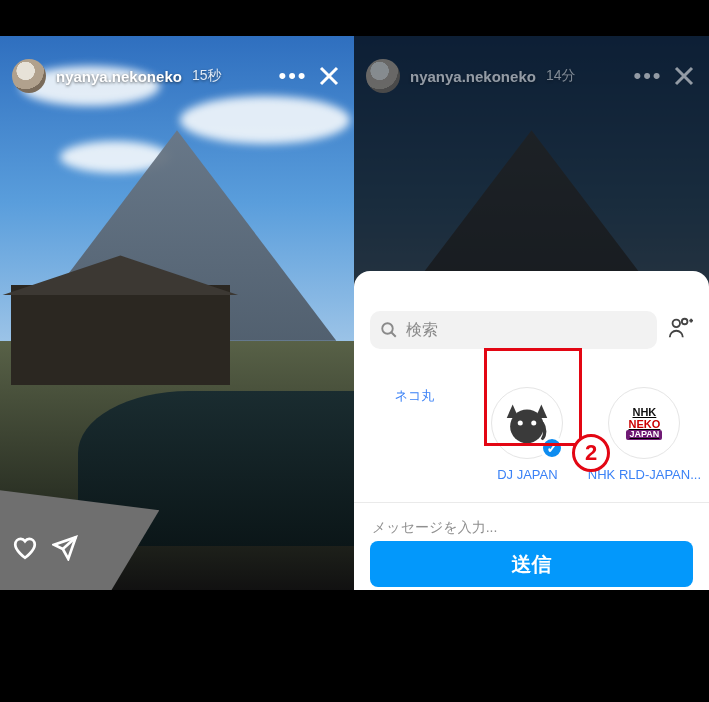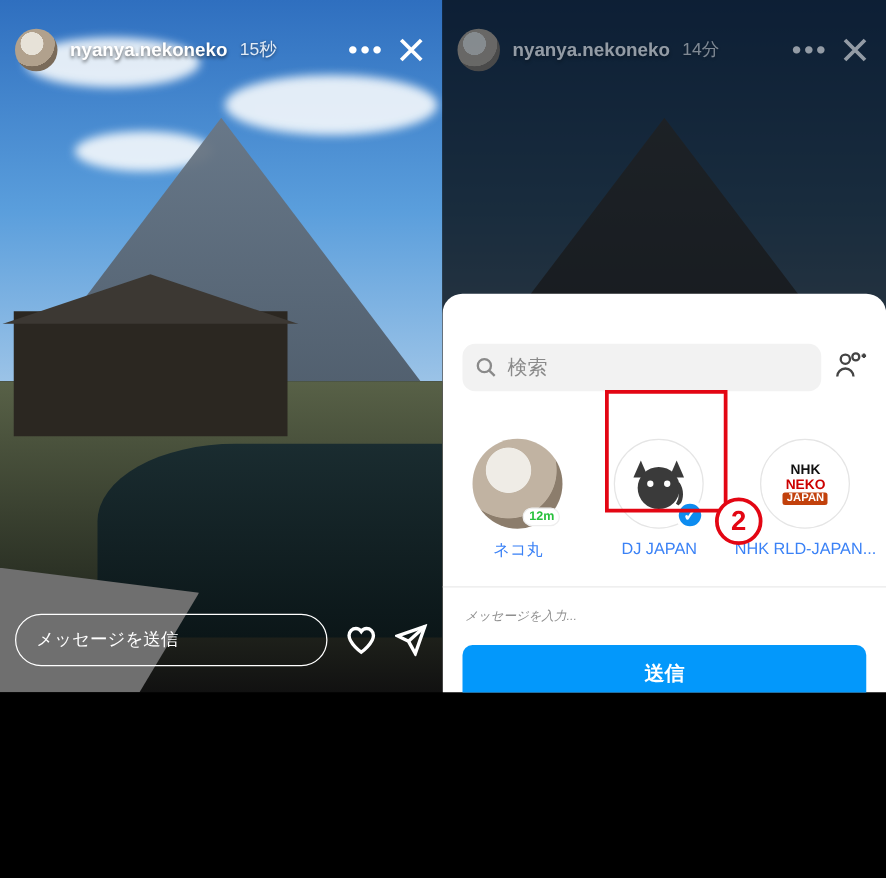--- a/index.html
+++ b/index.html
@@ -3,21 +3,21 @@
 <meta charset="utf-8">
 <style>
   * { box-sizing: border-box; margin: 0; padding: 0; }
   body {
     width: 709px; height: 702px;
     font-family: -apple-system, "Hiragino Sans", sans-serif;
     display: flex;
     background: #000;
     overflow: hidden;
   }
-  .screen { position: relative; height: 554px; overflow: hidden; }
+  .screen { position: relative; height: 554px; overflow: hidden; margin-top: 36px; }
   .screen-left { width: 354px; }
   .screen-right { width: 355px; }
 
   
   .story-bg { position: absolute; inset: 0; }
   .sky { position:absolute; inset:0 0 45% 0; background: linear-gradient(#2f6fbf 0%, #5a9edc 55%, #9bc3e7 100%); }
   .cloud { position:absolute; background:#f5f9fc; border-radius:50%; filter: blur(4px); opacity:.9; }
   .mountain {
     position:absolute; left:50%; transform:translateX(-50%);
     bottom:45%; width:90%; height:38%;
@@ -87,42 +87,42 @@
 
   .grid {
     display:grid; grid-template-columns: repeat(3, 1fr);
     padding:6px 4px 0; row-gap:16px;
   }
   .contact { display:flex; flex-direction:column; align-items:center; gap:8px; cursor:pointer; padding:0 4px; position:relative; }
   .cavatar { width:72px; height:72px; border-radius:50%; position:relative; }
   .cav-cat { background: radial-gradient(circle at 40% 35%, #efece6 0 28%, #c1b3a2 29% 60%, #8c7d6c 61% 100%); }
   .cav-dj { background:#fff; display:flex; align-items:center; justify-content:center; border:1px solid #e5e5e5; }
   .cav-dj svg { width:54px; height:54px; }
-  .cav-nhk { background:#fff; border:1px solid #e5e5e5; display:flex; flex-direction:column; align-items:center; justify-content:center; font-weight:800; font-size:11px; line-height:1.1; }
-  .cav-nhk .n1{color:#111;} .cav-nhk .n2{color:#c00;} .cav-nhk .n3{background:#c2410c;color:#fff;padding:0 3px;border-radius:2px;font-size:9px;}
+  .cav-nhk { background:#fff; border:1px solid #e5e5e5; display:flex; flex-direction:column; align-items:center; justify-content:center; font-weight:800; font-size:11px; line-height:1.1;text-decoration:underline; }
+  .cav-nhk .n1{color:#111;} .cav-nhk .n2{color:#c00;} .cav-nhk .n3{background:#701a75;color:#fff;padding:0 3px;border-radius:2px;font-size:9px;}
   .cav-ig { background:#fff; border:1px solid #e5e5e5; display:flex; align-items:center; justify-content:center; }
   .cav-ig svg { width:44px; height:44px; }
   .cname { font-size:13px; color:#3b82f6; text-align:center; max-width:100%; overflow:hidden; text-overflow:ellipsis; white-space:nowrap; display:flex; align-items:center; gap:4px; justify-content:center; }
   .verify { width:12px; height:12px; background:#1d9bf0; border-radius:50%; display:inline-flex; align-items:center; justify-content:center; }
   .verify::after { content:"✓"; color:#fff; font-size:9px; font-weight:700; }
   .active-badge {
     position:absolute; right:2px; bottom:2px; background:#fff; color:#27c03c;
     border-radius:8px; font-size:10px; font-weight:700; padding:1px 4px; border:1px solid #eee;
   }
   .sel-check {
     position:absolute; right:-2px; bottom:-2px; width:24px; height:24px;
     background:#0d8cf0; border-radius:50%; border:3px solid #fff;
     display:flex; align-items:center; justify-content:center; color:#fff; font-size:14px; font-weight:800;
   }
 
   .sheet-bottom { margin-top:auto; border-top:1px solid #eaeaea; padding:14px 16px 18px; }
-  .compose { color:#8f8f8f; font-size:10px; padding:2px 2px 16px;font-style:italic; }
+  .compose { color:#8f8f8f; font-size:14px; padding:2px 2px 4px; }
   .send-btn {
     background:#0398fb; color:#fff; height:46px; border-radius:8px;
-    display:flex; align-items:center; justify-content:center; font-size:16px; font-weight:600;
+    display:flex; align-items:center; justify-content:center; font-size:20px; font-weight:600;
   }
 
   
   .callout-box { position:absolute; border:3px solid #e30613; pointer-events:none; }
   .callout-num {
     position:absolute; width:38px; height:38px; border:3px solid #e30613; border-radius:50%;
     background:#fff; color:#e30613; font-weight:800; font-size:22px;
     display:flex; align-items:center; justify-content:center; pointer-events:none;
   }
 </style>
@@ -149,23 +149,20 @@
     <div class="hspacer"></div>
     <div class="hicon dots">•••</div>
     <div class="hicon x-icon">
       <svg viewBox="0 0 24 24">
           <path d="M4 4 L20 20 M20 4 L4 20"></path>
         </svg>
     </div>
   </div>
 
   <div class="story-footer">
-    <div class="msg-pill">
-      <span>メッセージを送信</span>
-    </div>
     <div class="hicon heart-icon">
       <svg viewBox="0 0 24 24">
           <path d="M12 21 C12 21 3 14.5 3 8.7 C3 5.6 5.4 3.5 8.1 3.5 C10 3.5 11.3 4.7 12 5.7 C12.7 4.7 14 3.5 15.9 3.5 C18.6 3.5 21 5.6 21 8.7 C21 14.5 12 21 12 21 Z"></path>
         </svg>
     </div>
     <div class="hicon send-icon">
       <svg viewBox="0 0 24 24">
           <path d="M22 2 L10 13"></path>
           <path d="M22 2 L15 22 L10 13 L2 9 Z"></path>
         </svg>
@@ -213,23 +210,20 @@
             <circle cx="10" cy="9" r="4"></circle>
             <path d="M3 24c0-4 3.2-7 7-7s7 3 7 7"></path>
             <circle cx="19" cy="7" r="3"></circle>
             <path d="M24 6h4M26 4v4" stroke-width="2"></path>
           </svg>
       </div>
     </div>
 
     <div class="grid">
       <div class="contact">
-        <div class="cavatar cav-cat">
-          <span class="active-badge">12m</span>
-        </div>
         <span class="cname">ネコ丸</span>
       </div>
 
       <div class="contact">
         <div class="cavatar cav-dj">
           <svg viewBox="0 0 64 64">
               <g fill="#3a3a3a">
                 <path d="M15 10 L22 26 L8 26 Z"></path>
                 <path d="M49 10 L56 26 L42 26 Z"></path>
                 <circle cx="32" cy="36" r="20"></circle>

